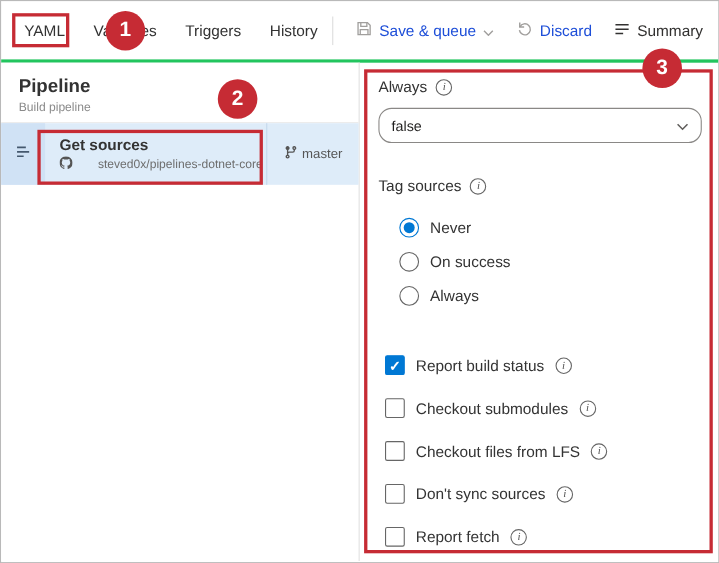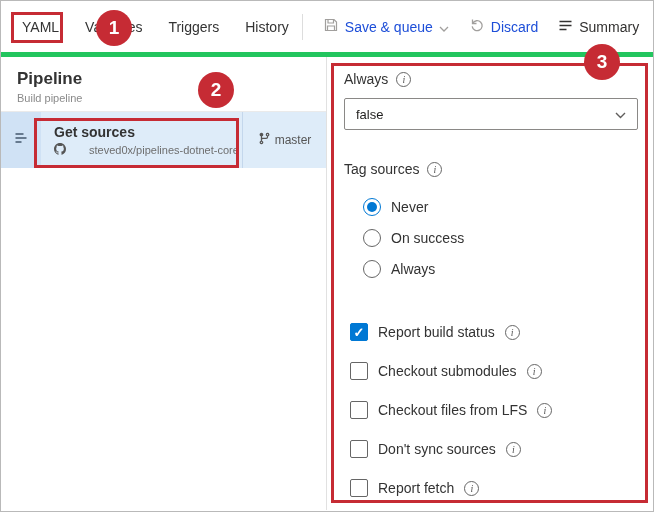--- a/index.html
+++ b/index.html
@@ -1,20 +1,20 @@
 <!DOCTYPE html>
 <html><head>
 <meta charset="utf-8">
 <style>
   * { margin:0; padding:0; box-sizing:border-box; }
   html,body { background:#fff; font-family:"Liberation Sans", sans-serif; }
   .app { position:relative; width:654px; height:512px; border:1px solid #b9b9b9; background:#fff; overflow:hidden; }
 
   
-  .topbar { height:56px; display:flex; align-items:center; border-bottom:5px solid #22c55e; padding:0 10px 0 8px; }
+  .topbar { height:56px; display:flex; align-items:center; border-bottom:3px solid #22c55e; padding:0 10px 0 8px; }
   .tabs { display:flex; height:100%; align-items:center; }
   .tab { padding:0 13px; font-size:14px; color:#333; height:100%; display:flex; align-items:center; cursor:pointer; white-space:nowrap; }
   .toolbar { margin-left:auto; display:flex; align-items:center; gap:20px; padding-right:4px; }
   .tb-divider { width:1px; height:26px; background:#ddd; }
   .tb-btn { display:flex; align-items:center; gap:6px; font-size:14px; white-space:nowrap; cursor:pointer; }
   .tb-btn.disabled { color:#1d4ed8; }
   .tb-btn.enabled { color:#323130; }
 
   
   .body { display:flex; height:453px; }
@@ -27,21 +27,21 @@
   .row-strip { width:40px; background:#d0e2f5; display:flex; align-items:center; justify-content:center; flex:0 0 auto; }
   .row-main { flex:1; display:flex; flex-direction:column; justify-content:center; padding-left:13px; min-width:0; }
   .row-title { font-size:14px; font-weight:bold; color:#333; }
   .row-repo { display:flex; align-items:center; gap:23px; margin-top:3px; font-size:11px; color:#6e6e6e; white-space:nowrap; overflow:hidden; }
   .row-branch { width:84px; border-left:1px solid #c4d7ec; display:flex; align-items:center; justify-content:center; gap:4px; font-size:12px; color:#555; flex:0 0 auto; }
 
   
   .main { position:relative; flex:1; padding:13px 0 0 17px; }
   .field-label { display:flex; align-items:center; gap:8px; font-size:14px; color:#333; height:18px; margin-bottom:10px; }
   .info { width:15px; height:15px; border:1px solid #666; border-radius:50%; display:inline-flex; align-items:center; justify-content:center; font-size:10px; color:#555; font-style:italic; font-family:"Liberation Serif", serif; flex:0 0 auto; cursor:pointer; }
-  .dropdown { width:294px; height:32px; border:1px solid #8a8886; border-radius:2px; background:#fff; display:flex; align-items:center; justify-content:space-between; padding:0 11px; font-size:13px; color:#201f1e; margin-bottom:30px; cursor:pointer; }
+  .dropdown { width:294px; height:32px; border:1px solid #8a8886; border-radius:12px; background:#fff; display:flex; align-items:center; justify-content:space-between; padding:0 11px; font-size:13px; color:#201f1e; margin-bottom:30px; cursor:pointer; }
   .field-label.tag { margin-bottom:18px; }
 
   .opt-row { display:flex; align-items:center; gap:10px; font-size:14px; color:#333; height:21px; cursor:pointer; }
   .radio-group { margin-left:19px; margin-bottom:42px; }
   .radio-group .opt-row { margin-bottom:10px; }
   .checkbox-group { margin-left:6px; }
   .checkbox-group .opt-row { margin-bottom:17px; height:22px; }
 
   .radio { width:18px; height:18px; border:1px solid #666; border-radius:50%; background:#fff; display:inline-flex; align-items:center; justify-content:center; flex:0 0 auto; }
   .radio.selected { border-color:#0078d4; }

